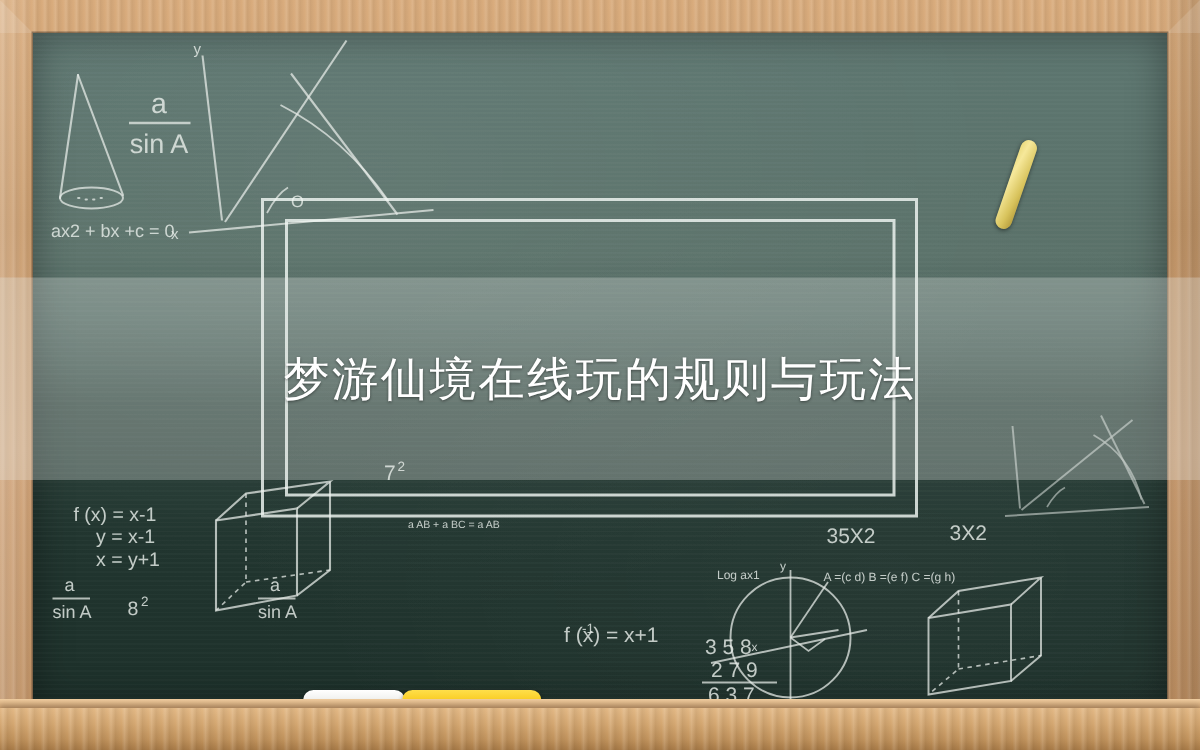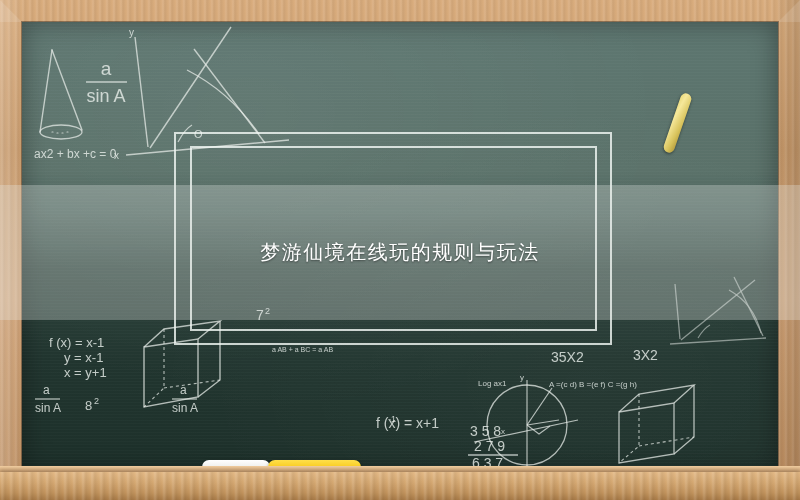--- a/index.html
+++ b/index.html
@@ -81,21 +81,21 @@
     background:rgba(232,236,233,.30);
     z-index:5;
   }
 
   
   #title {
     position:absolute; left:0; top:185px; width:800px; height:135px;
     display:flex; align-items:center; justify-content:center;
     z-index:6;
     color:#ffffff;
-    font-size:20px;
+    font-size:31px;
     letter-spacing:1.5px;
     font-family:"DejaVu Sans", sans-serif;
     text-shadow:0 1px 2px rgba(0,0,0,.45);
     white-space:nowrap;
   }
 
   
   #chalk-stick {
     position:absolute; z-index:4;
     left:672px; top:92px; width:11px; height:62px;

